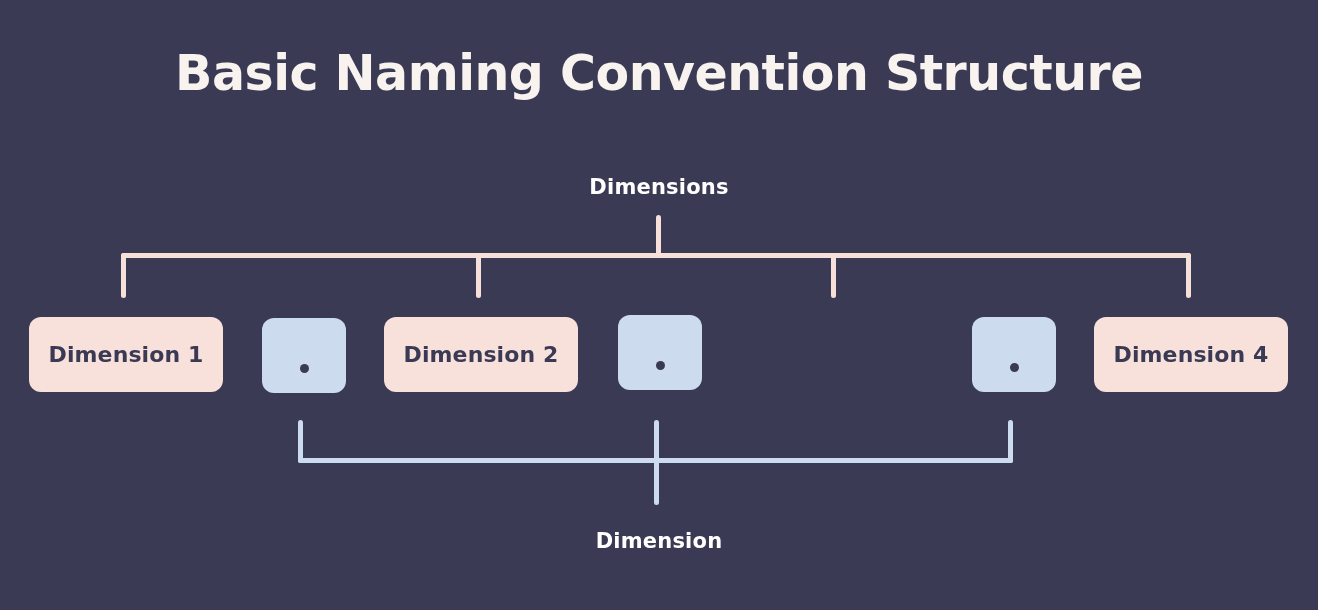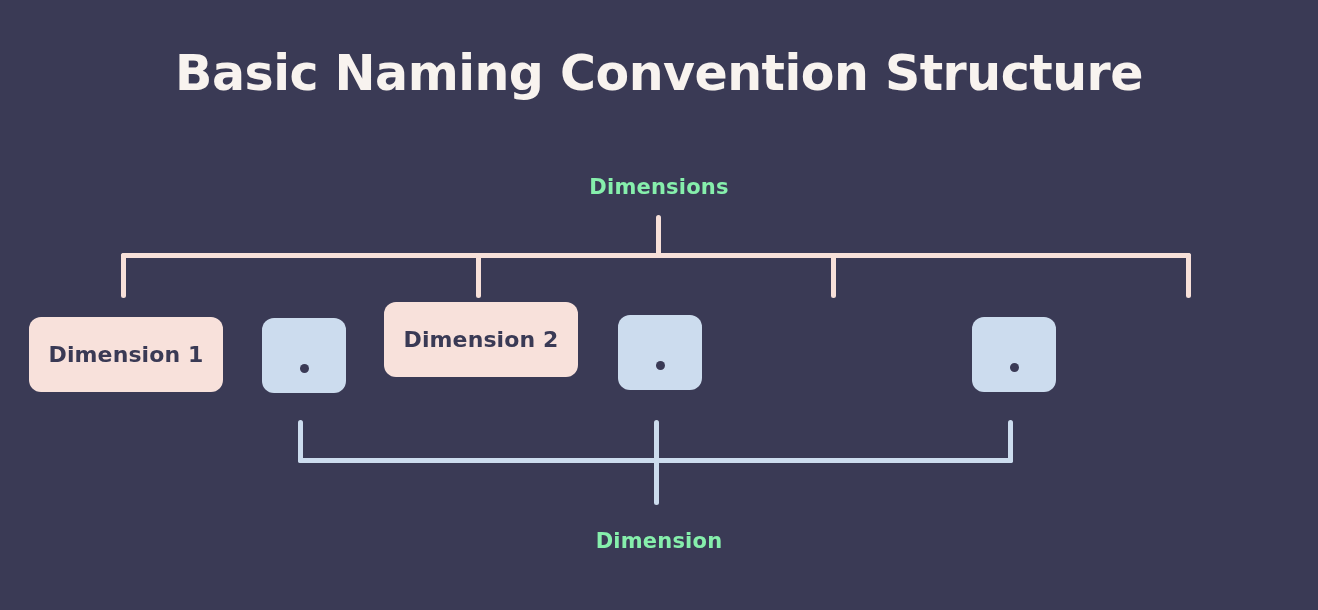--- a/index.html
+++ b/index.html
@@ -32,21 +32,21 @@
     font-size: 49px;
     font-weight: bold;
     letter-spacing: -0.5px;
     line-height: 64px;
     white-space: nowrap;
   }
 
   
   .group-label {
     position: absolute;
-    color: #86efac;
+    color: #ffffff;
     font-size: 21px;
     font-weight: bold;
     letter-spacing: 0.2px;
     text-align: center;
     white-space: nowrap;
     line-height: 26px;
   }
   .label-dimensions {
     left: 0;
     top: 174px;
@@ -120,33 +120,36 @@
   <div class="vline pink-line" style="left:1186px; top:253px; height:45px;"></div>
 
   <div class="box box-dimension" style="left:29px; top:317px; width:194px; height:75px;">
     <span>Dimension 1</span>
   </div>
 
   <div class="box box-separator" style="left:262px; top:318px; width:84px; height:75px;">
     <span class="sep-dot"></span>
   </div>
 
-  <div class="box box-dimension" style="left:384px; top:302px; width:194px; height:75px;">
+  <div class="box box-dimension" style="left:384px; top:317px; width:194px; height:75px;">
     <span>Dimension 2</span>
   </div>
 
   <div class="box box-separator" style="left:618px; top:315px; width:84px; height:75px;">
     <span class="sep-dot"></span>
   </div>
 
 
   <div class="box box-separator" style="left:972px; top:317px; width:84px; height:75px;">
     <span class="sep-dot"></span>
   </div>
 
+  <div class="box box-dimension" style="left:1094px; top:317px; width:194px; height:75px;">
+    <span>Dimension 4</span>
+  </div>
 
   <div class="vline blue-line" style="left:298px; top:420px; height:43px;"></div>
   <div class="vline blue-line" style="left:654px; top:420px; height:43px;"></div>
   <div class="vline blue-line" style="left:1008px; top:420px; height:43px;"></div>
 
   <div class="hline blue-line" style="left:298px; top:458px; width:715px;"></div>
 
   <div class="vline blue-line" style="left:654px; top:458px; height:47px;"></div>
 
   <div class="group-label label-separators">Dimension</div>

